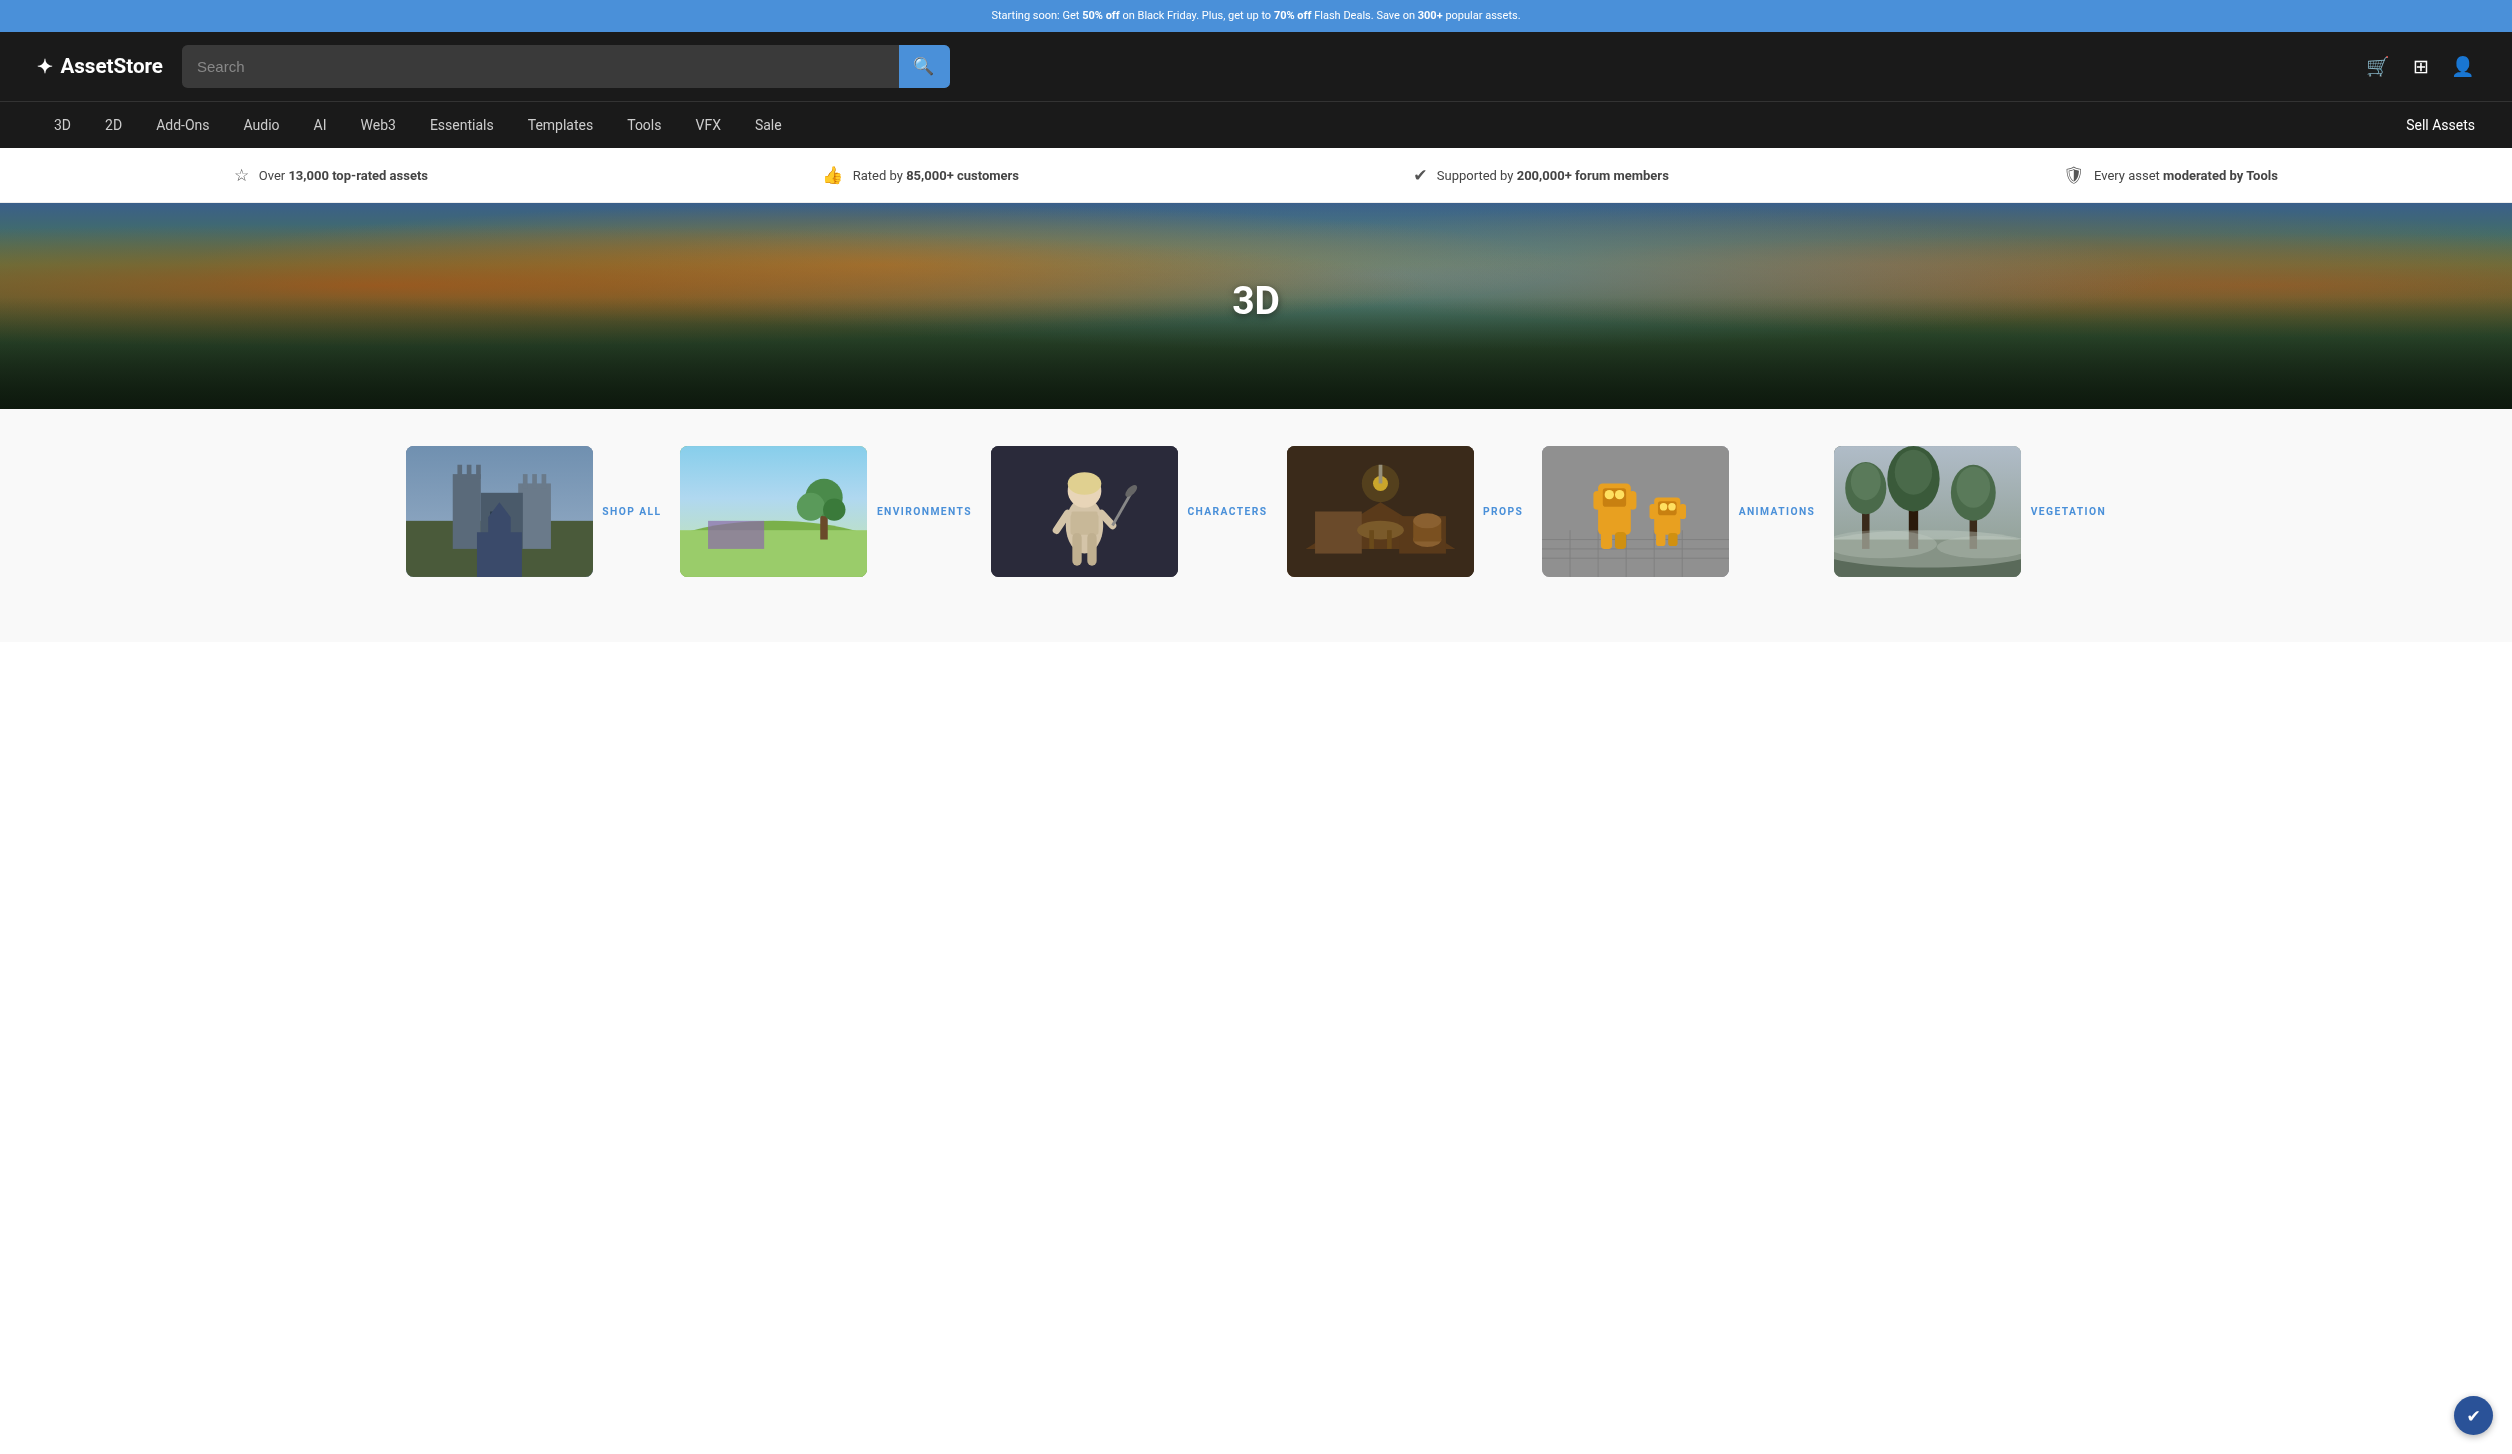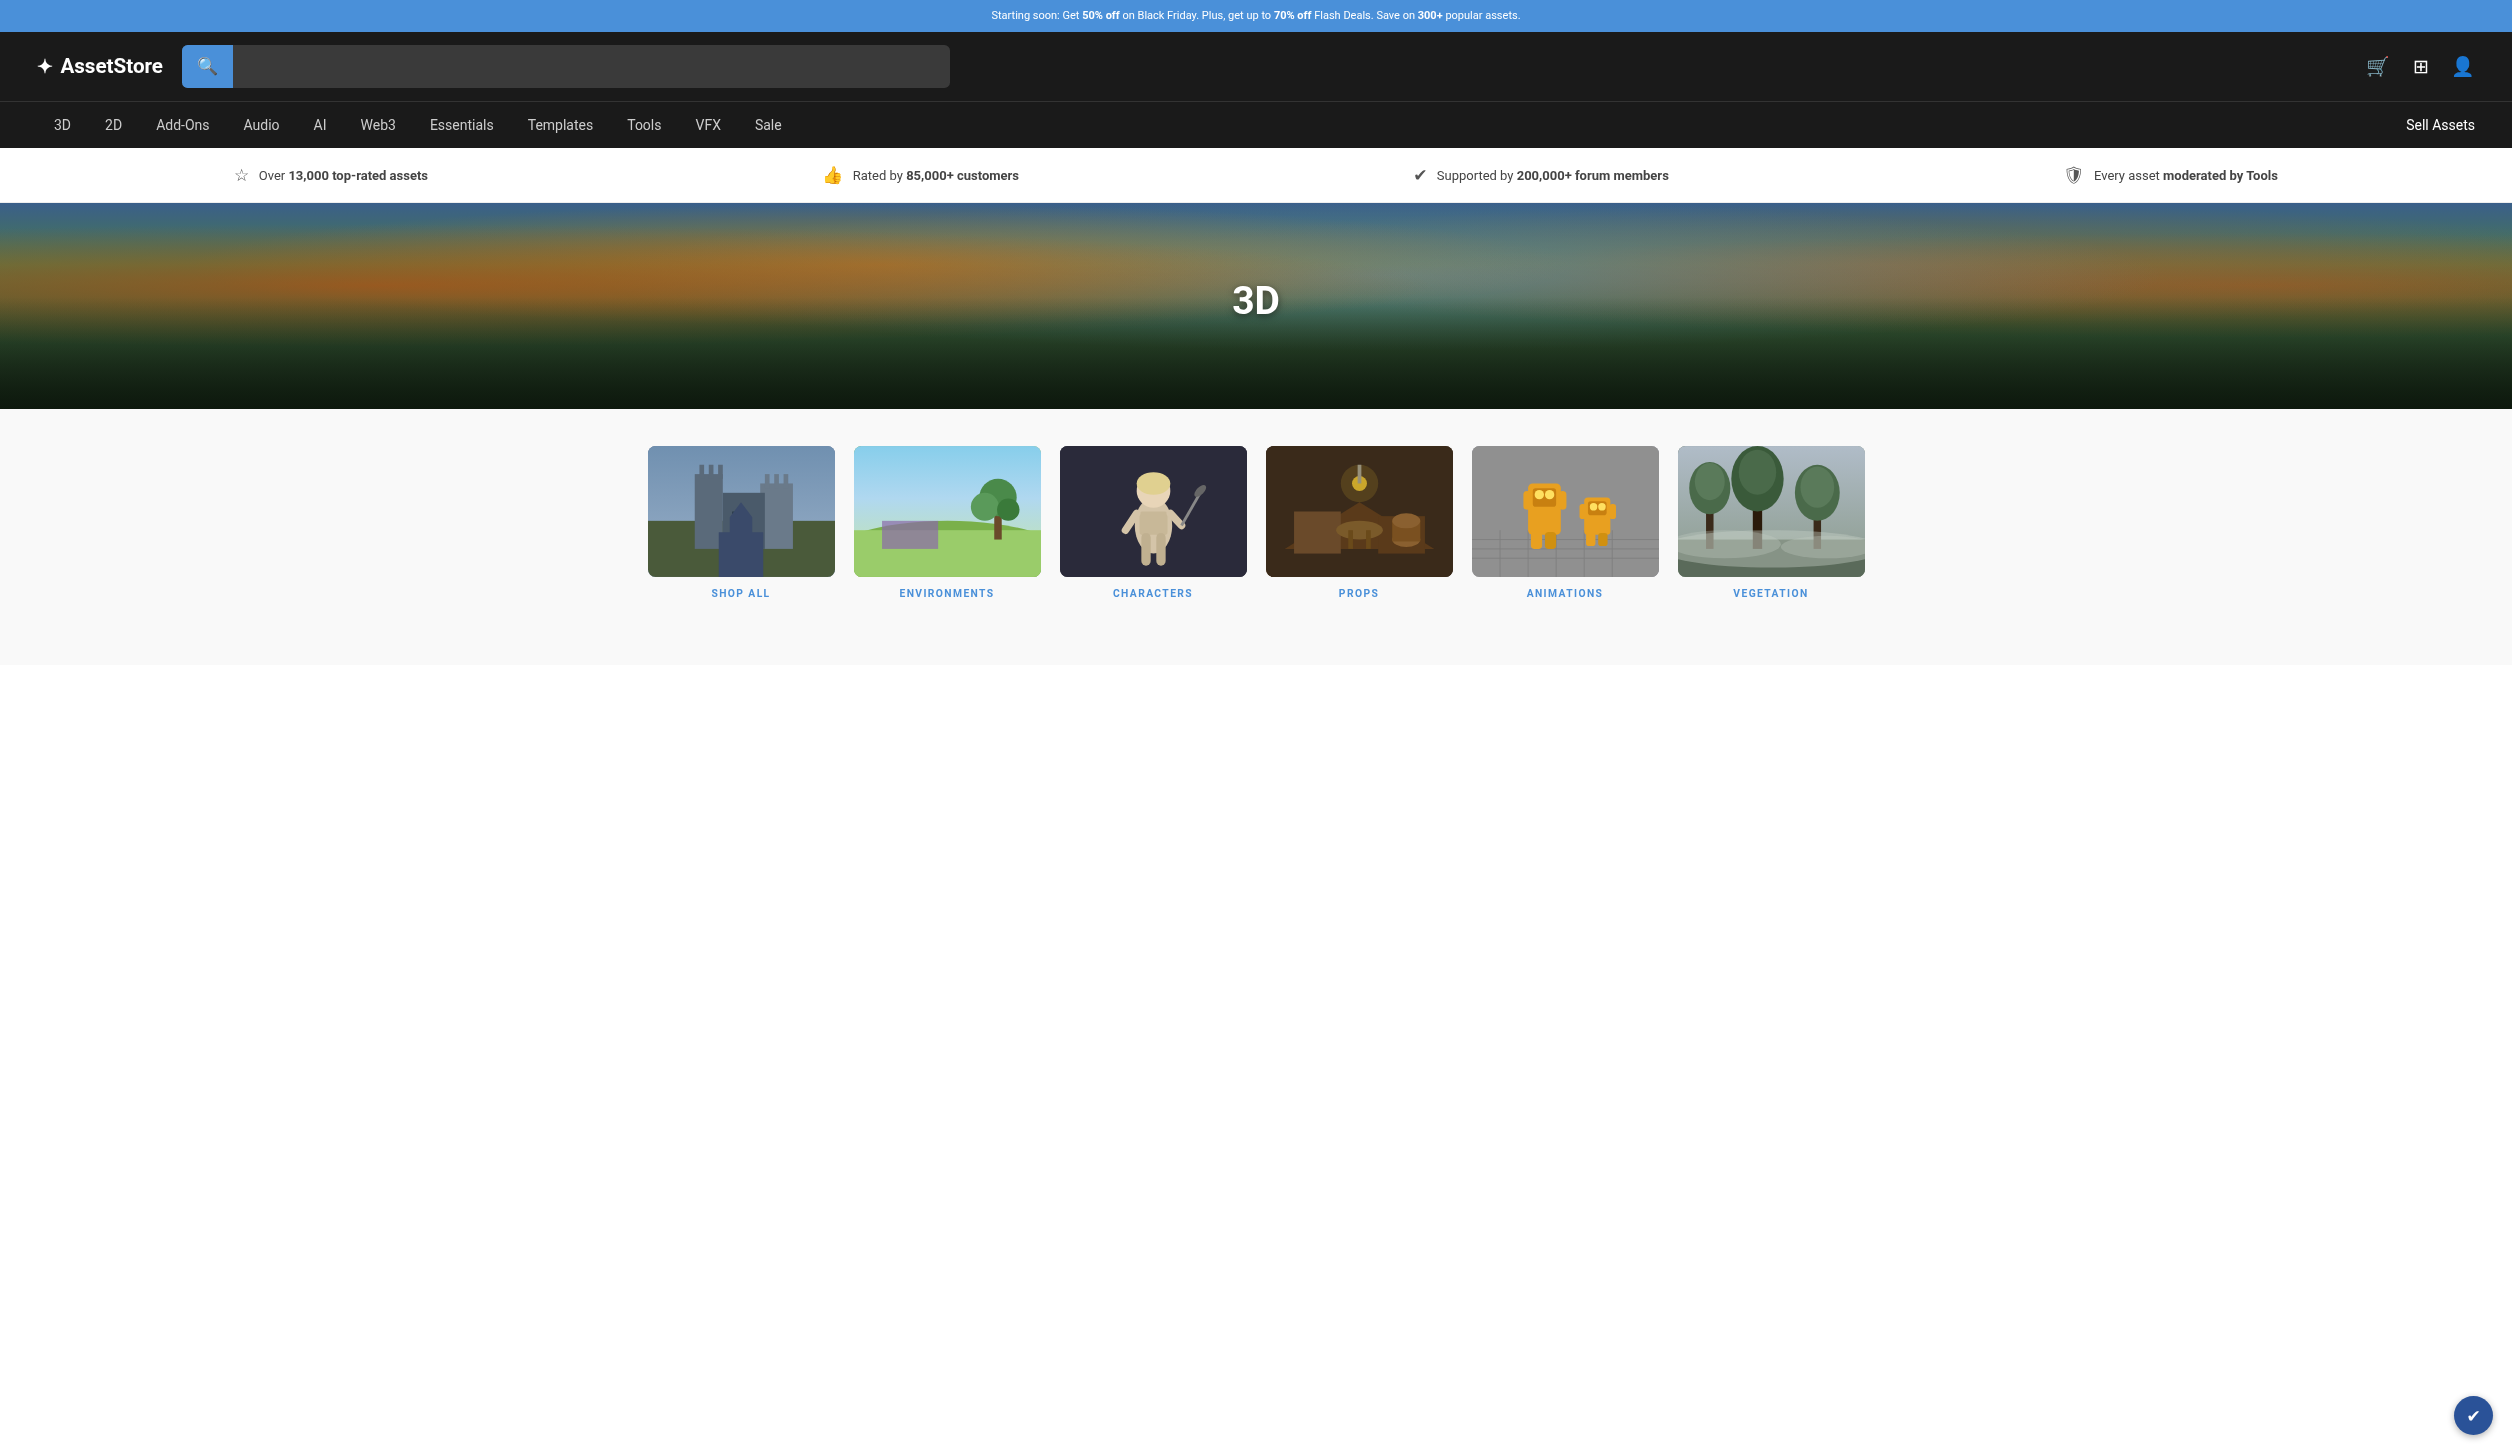--- a/index.html
+++ b/index.html
@@ -189,21 +189,21 @@
       background: #f9f9f9;
     }
     .category-grid {
       display: flex;
       gap: 19px;
       justify-content: center;
       margin-bottom: 28px;
     }
     .category-card {
       display: flex;
-      flex-direction: column;
+      flex-direction: row;
       align-items: center;
       gap: 9.4px;
       cursor: pointer;
       text-decoration: none;
     }
     .category-img {
       width: 187px;
       height: 131px;
       border-radius: 7.5px;
       overflow: hidden;
@@ -294,20 +294,21 @@
     Starting soon: Get <strong>50% off</strong> on Black Friday. Plus, get up to <strong>70% off</strong> Flash Deals. Save on <strong>300+</strong> popular assets.
   </span>
 </div>
 
 <header>
   <a class="logo" href="#">
     <span class="logo-icon">✦</span>
     <span>AssetStore</span>
   </a>
   <div class="search-container">
+    <input class="search-input" type="text" placeholder="Search" style="">
     <button class="search-btn">
       <span>🔍</span>
     </button>
   </div>
   <div class="header-icons">
     <span class="header-icon">🛒</span>
     <span class="header-icon">⊞</span>
     <span class="header-icon">👤</span>
   </div>
 </header>

